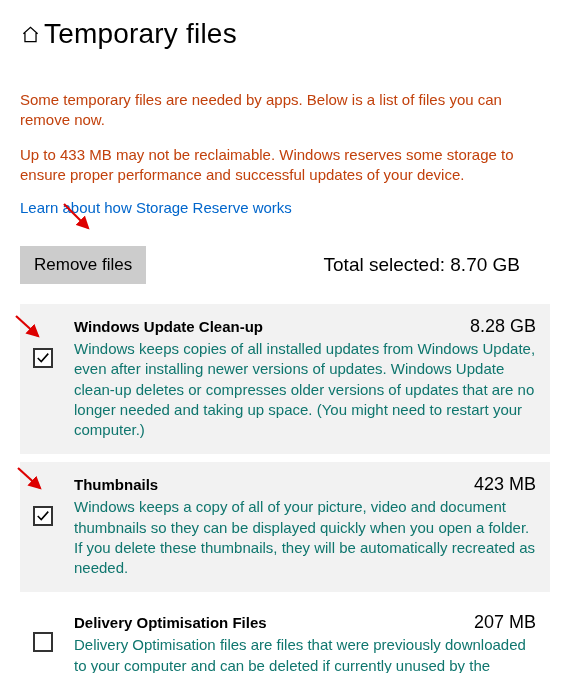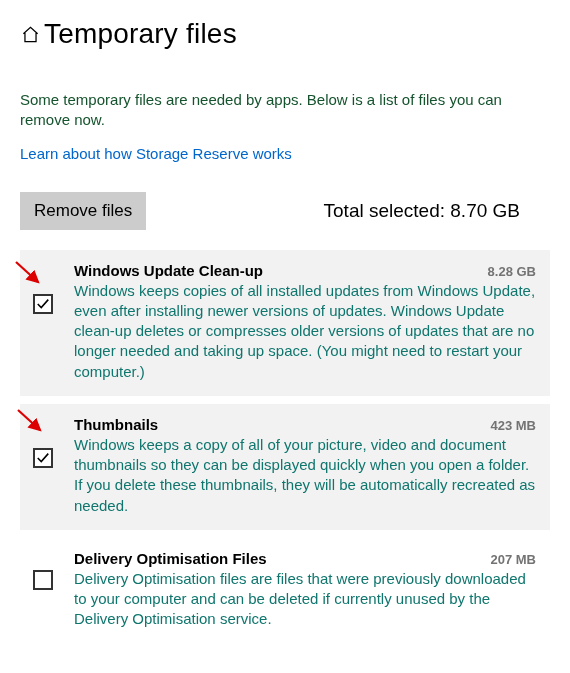--- a/index.html
+++ b/index.html
@@ -26,21 +26,21 @@
   }
   .title {
     font-size: 28px;
     font-weight: 350;
     letter-spacing: 0.2px;
   }
   .intro p {
     font-size: 15px;
     line-height: 1.35;
     margin-bottom: 14px;
-    color: #14532d;
+    color: #c2410c;
   }
   .link {
     color: #0066cc;
     font-size: 15px;
     text-decoration: none;
     display: inline-block;
     margin-bottom: 10px;
   }
   .arrow {
     position: absolute;
@@ -102,24 +102,23 @@
     justify-content: space-between;
     align-items: baseline;
     gap: 4px;
   }
   .name {
     font-weight: 600;
     font-size: 15px;
     color: #000;
   }
   .size {
-    font-size: 13px;
-    color: #737373;
+    font-size: 18px;
+    color: #000000;
     white-space: nowrap;
-    font-weight: bold;
   }
   .desc {
     font-size: 15px;
     color: #0f766e;
     line-height: 1.35;
     margin-top: 2px;
   }
   .rel { position: relative; }
 </style>
 </head>
@@ -129,20 +128,21 @@
   <span class="home-icon">
     <svg width="19" height="19" viewBox="0 0 24 24" fill="none" stroke="#000" stroke-width="1.6">
       <path d="M3 11 L12 3 L21 11 M5 10 V21 H19 V10"></path>
     </svg>
   </span>
   <h1 class="title">Temporary files</h1>
 </div>
 
 <div class="intro rel">
   <p>Some temporary files are needed by apps. Below is a list of files you can remove now.</p>
+  <p>Up to 433 MB may not be reclaimable. Windows reserves some storage to ensure proper performance and successful updates of your device.</p>
   <a href="#" class="link">Learn about how Storage Reserve works</a>
   <svg class="arrow" style="left:38px; top:110px;" width="40" height="36">
     <defs>
         <marker id="ah1" markerWidth="6" markerHeight="6" refX="5" refY="3" orient="auto">
           <path d="M0,0 L6,3 L0,6 Z" fill="#d00"></path>
         </marker>
       </defs>
     <line x1="6" y1="4" x2="30" y2="28" stroke="#d00" stroke-width="2.2" marker-end="url(#ah1)"></line>
   </svg>
 </div>

